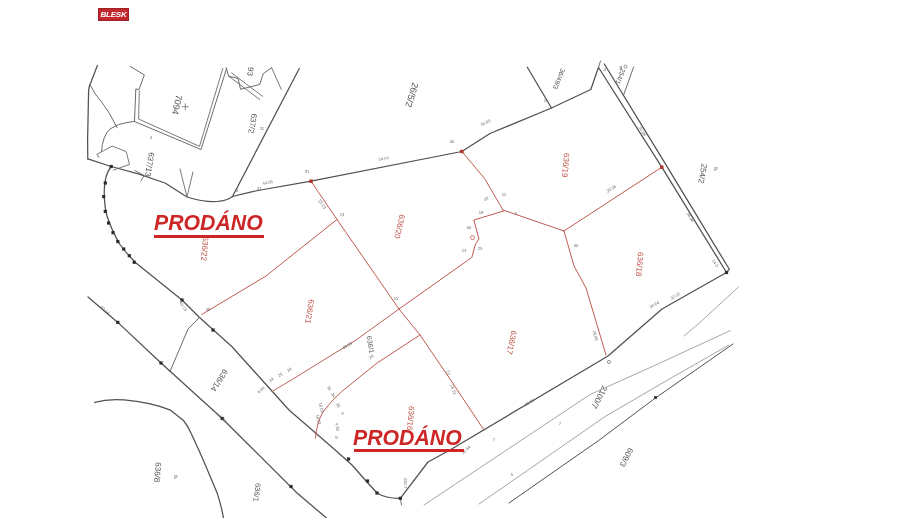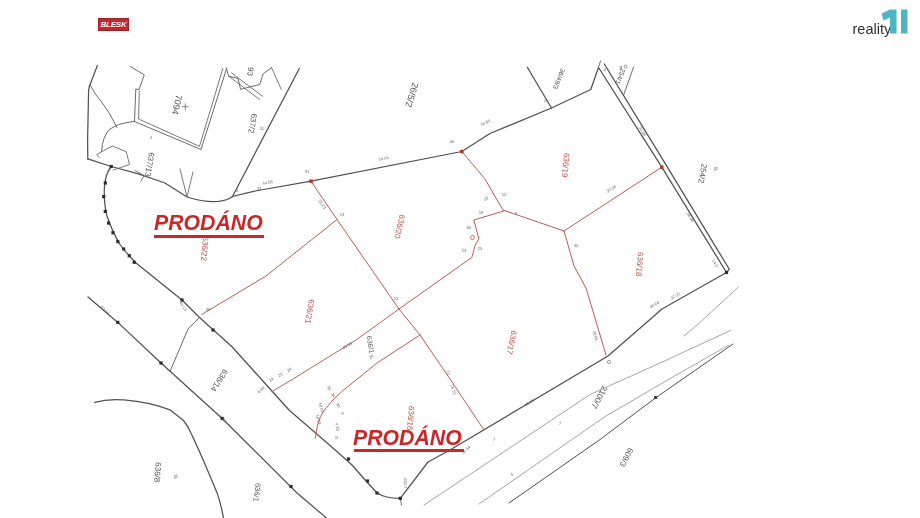--- a/index.html
+++ b/index.html
@@ -232,20 +232,14 @@
 <text x="504" y="196" font-size="4.2" fill="#6a6a6a" text-anchor="middle" transform="rotate(0 504 196)">12</text>
 <text x="516" y="215" font-size="4.2" fill="#6a6a6a" text-anchor="middle" transform="rotate(0 516 215)">0</text>
 </svg>
 
 <div style="position:absolute;left:154px;top:213.3px;color:#cd2626;font-weight:bold;font-style:italic;font-size:21.5px;line-height:1;letter-spacing:0px;white-space:nowrap;transform:scaleX(0.99);transform-origin:left top;">PRODÁNO</div>
 <div style="position:absolute;left:153.5px;top:235.4px;width:110.5px;height:2.9px;background:#cd2626;"></div>
 
 <div style="position:absolute;left:353.2px;top:428.2px;color:#cd2626;font-weight:bold;font-style:italic;font-size:21.5px;line-height:1;letter-spacing:0px;white-space:nowrap;transform:scaleX(0.99);transform-origin:left top;">PRODÁNO</div>
 <div style="position:absolute;left:353.5px;top:449.1px;width:110.6px;height:2.8px;background:#cd2626;"></div>
 
-<div style="position:absolute;left:98px;top:18px;width:31px;height:13px;background:#c2262e;border:1px solid #9e1f26;box-sizing:border-box;color:#fff;font-weight:bold;font-style:italic;font-size:8px;line-height:11px;text-align:center;letter-spacing:-0.2px;">BLESK</div>
-
-<div style="position:absolute;left:845px;top:5px;width:70px;height:33px;"><svg width="70" height="33" viewBox="0 0 70 33">
-        <text x="7.5" y="28.5" font-size="14.5" fill="#2f2f2f">reality</text>
-        <path d="M45,4.5 L36.5,8.5 L38.5,15.5 L45,12.5 Z" fill="#4db6c2"></path>
-        <rect x="45" y="4.5" width="6.5" height="24" fill="#4db6c2"></rect>
-        <rect x="56" y="4.5" width="6.5" height="24" fill="#4db6c2"></rect>
-      </svg></div>
+<div style="position:absolute;left:98px;top:8px;width:31px;height:13px;background:#c2262e;border:1px solid #9e1f26;box-sizing:border-box;color:#fff;font-weight:bold;font-style:italic;font-size:8px;line-height:11px;text-align:center;letter-spacing:-0.2px;">BLESK</div>
+
 </div>
 </body></html>

